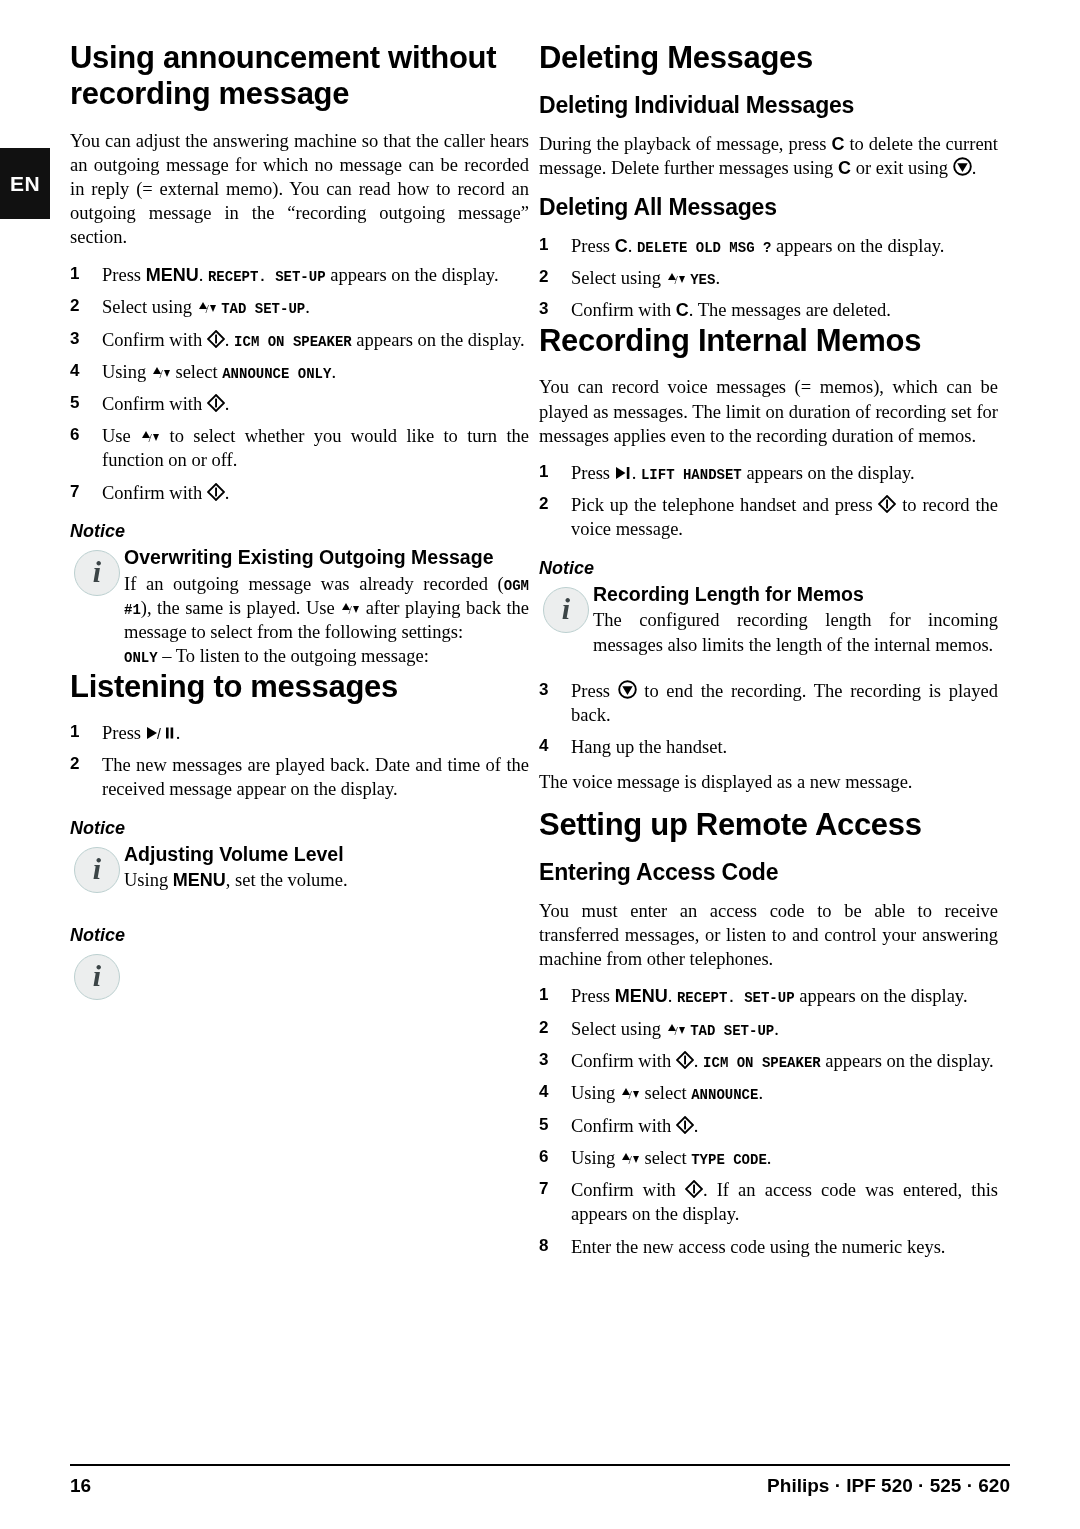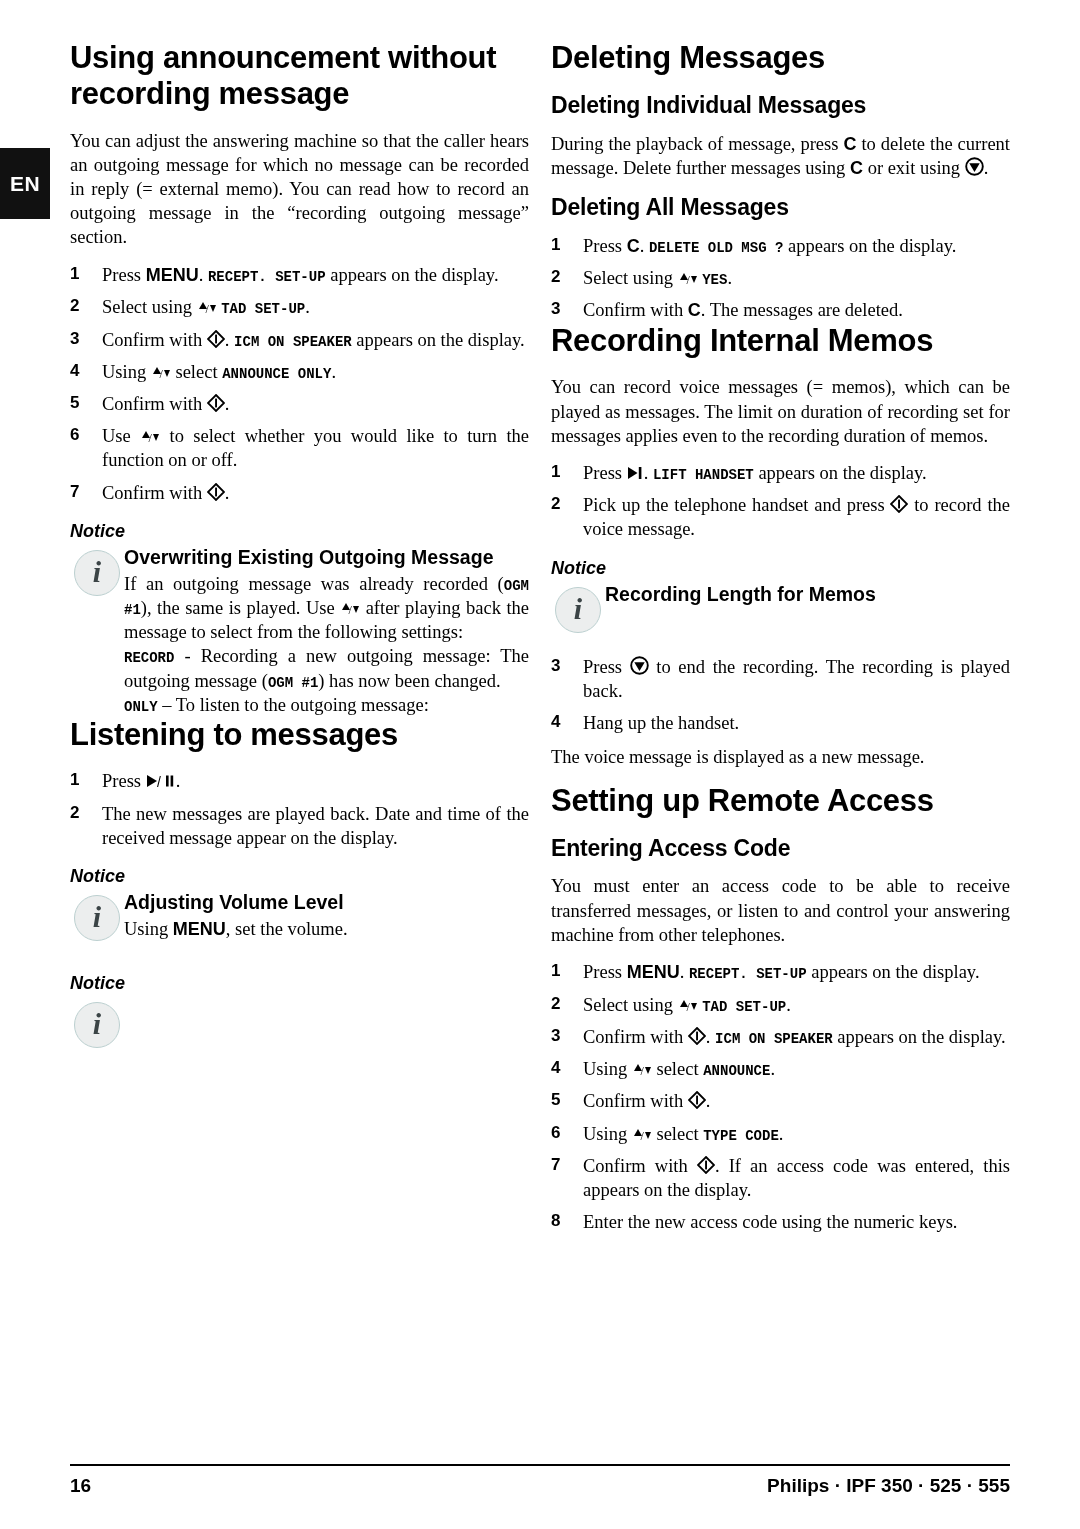--- a/index.html
+++ b/index.html
@@ -22,21 +22,21 @@
     font-weight:bold; font-size:21px; letter-spacing:.5px;
     display:flex; align-items:center; justify-content:center;
   }
 
   
   .page{
     position:absolute; left:70px; top:40px;
     width:940px; height:1400px;
   }
   .columns{
-    display:flex; gap:22px;
+    display:flex; gap:10px;
     width:100%;
   }
   .col{ width:459px; }
 
   
   h1.sec{
     font-family:"Liberation Sans", sans-serif;
     font-weight:bold;
     font-size:31px;
     line-height:1.17;
@@ -234,21 +234,20 @@
       <div class="notice-icon">
         <div class="icon-circle">i</div>
       </div>
       <div class="notice-body">
         <div class="notice-title">Overwriting Existing Outgoing Message</div>
         <p class="notice-text"><span>If an outgoing message was already recorded (</span><span class="disp">OGM #1</span><span>), the same is played. Use </span><span class="glyph"><svg width="20" height="15" viewBox="0 0 20 15">
                   <polygon points="2,9 6,2 10,9" fill="#000"></polygon>
                   <text x="8.5" y="13" font-size="12" font-family="serif" fill="#000">/</text>
                   <polygon points="13,5 19,5 16,12" fill="#000"></polygon>
                 </svg></span><span> after playing back the message to select from the following settings:</span></p>
-        <p class="notice-text"><span class="disp">RECORD</span><span> - Recording a new outgoing message: The outgoing message (</span><span class="disp">OGM #1</span><span>) has now been changed.</span></p>
         <p class="notice-text"><span class="disp">ONLY</span><span> – To listen to the outgoing message:</span></p>
       </div>
     </div>
 
     <h1 class="sec gap-before-lg">Listening to messages</h1>
 
 
     <ol class="steps">
       <li>
         <span class="num">1</span>
@@ -338,20 +337,21 @@
       </li>
     </ol>
 
     <div class="notice-label">Notice</div>
     <div class="notice">
       <div class="notice-icon">
         <div class="icon-circle">i</div>
       </div>
       <div class="notice-body">
         <div class="notice-title">Recording Length for Memos</div>
+        <p class="notice-text">The configured recording length for incoming messages also limits the length of the internal memos.</p>
       </div>
     </div>
 
     <ol class="steps" style="margin-top:22px;">
       <li>
         <span class="num">3</span>
         <span>Press </span><span class="glyph"><svg width="19" height="19" viewBox="0 0 19 19">
                 <circle cx="9.5" cy="9.5" r="8.3" fill="none" stroke="#000" stroke-width="1.9"></circle>
                 <polygon points="4.3,6.3 14.7,6.3 9.5,15" fill="#000"></polygon>
               </svg></span><span> to end the recording. The recording is played back.</span>
@@ -426,14 +426,14 @@
       </li>
     </ol>
 
   </div>
 
 </div>
 </div>
 
 <div class="footer">
   <div class="pnum">16</div>
-  <div class="brand">Philips · IPF 350 · 525 · 555</div>
+  <div class="brand">Philips · IPF 520 · 525 · 620</div>
 </div>
 
 </body></html>

